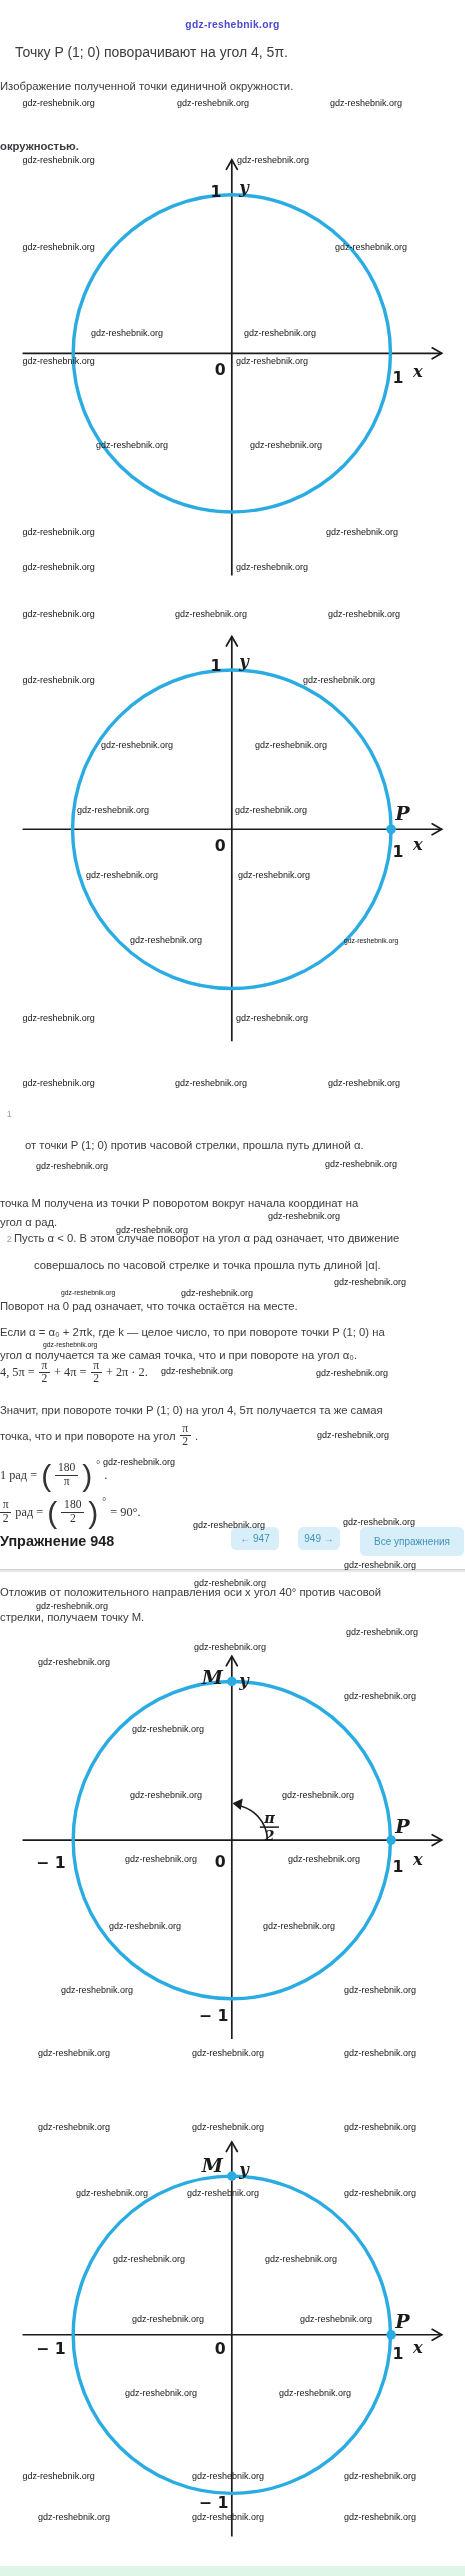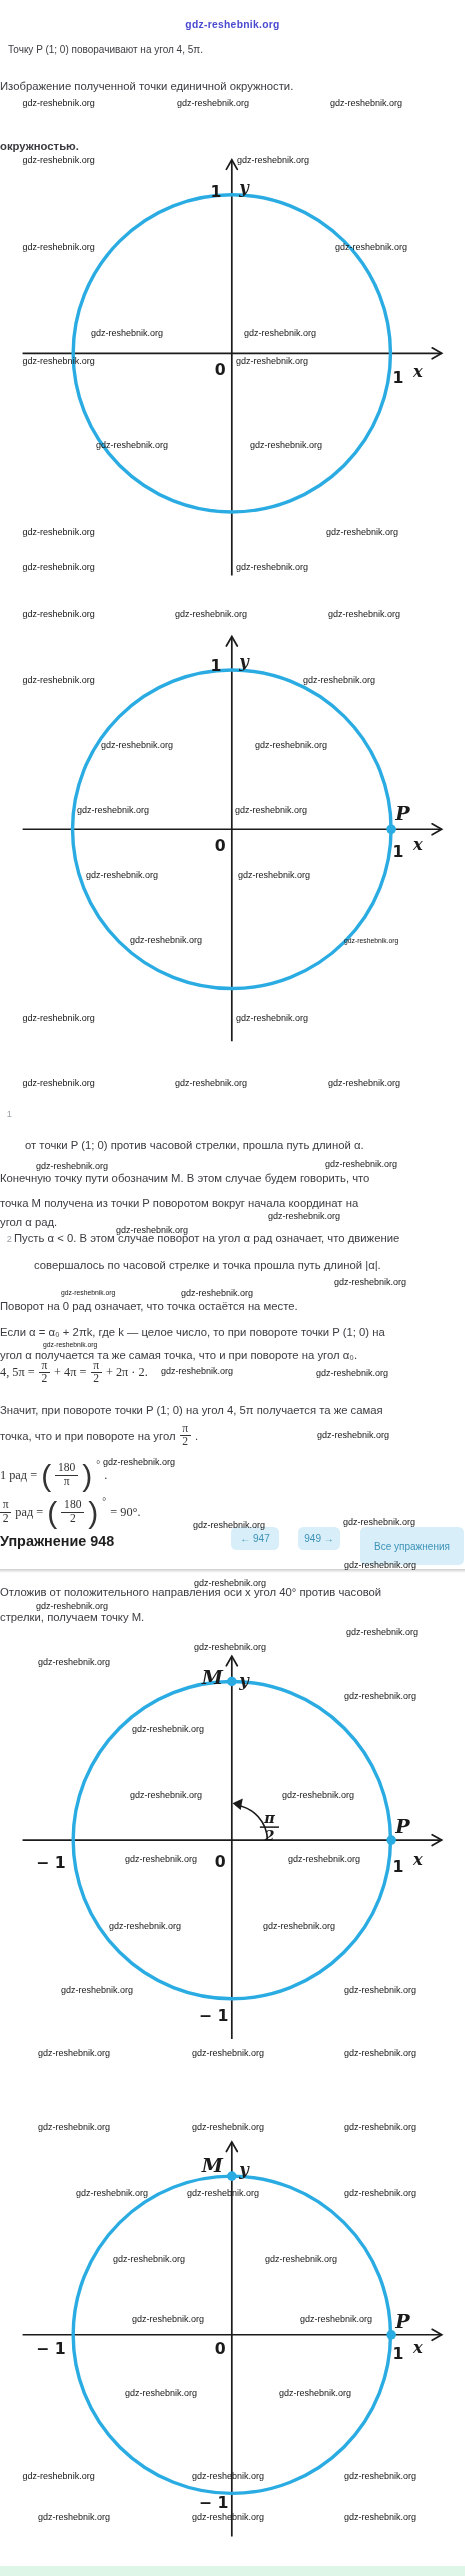--- a/index.html
+++ b/index.html
@@ -35,21 +35,21 @@
   .hl{position:absolute;left:0;width:465px;background:var(--hl);z-index:1;}
   .hl-text{display:flex;align-items:center;height:100%;padding-left:5.5px;font-size:11.3px;color:#35383b;}
 </style>
 </head>
 <body>
 
 <div class="page">
 
   <div class="t logo">gdz-reshebnik.org</div>
 
-  <div class="t" style="top:29px;left:8px;font-size:10px">Точку P (1; 0) поворачивают на угол 4, 5π.</div>
+  <div class="t" style="top:29px;left:15px;font-size:14px">Точку P (1; 0) поворачивают на угол 4, 5π.</div>
   <div class="t" style="top:65px;left:0">Изображение полученной точки единичной окружности.</div>
   <div class="t bold" style="top:125px;left:0">окружностью.</div>
 
   <svg class="diagram" style="top:133px" width="465" height="438" viewBox="0 0 680 640">
     <line x1="339" y1="17" x2="339" y2="625" stroke="var(--axis)" stroke-width="2.5"></line>
     <polyline points="331,31 339,17 347,31" fill="none" stroke="var(--axis)" stroke-width="2.5" stroke-linecap="round"></polyline>
     <line x1="33" y1="300" x2="646" y2="300" stroke="var(--axis)" stroke-width="2.5"></line>
     <polyline points="632,292 646,300 632,308" fill="none" stroke="var(--axis)" stroke-width="2.5" stroke-linecap="round"></polyline>
     <circle cx="339" cy="300" r="232" fill="none" stroke="var(--accent)" stroke-width="5"></circle>
     <text class="num" x="324" y="72" text-anchor="end">1</text>
@@ -69,21 +69,20 @@
     <text class="mvar" x="350" y="52">y</text>
     <text class="num" x="330" y="322" text-anchor="end">0</text>
     <text class="num" x="574" y="330">1</text>
     <text class="mvar" x="604" y="320">x</text>
     <circle cx="572" cy="290" r="7" fill="var(--accent)"></circle>
     <text class="pt" x="578" y="277">P</text>
   </svg>
 
   <div class="t marker" style="top:1094px;left:6.8px">1</div>
   <div class="t" style="top:1124px;left:25px">от точки P (1; 0) против часовой стрелки, прошла путь длиной α.</div>
-  <div class="t" style="top:1157px;left:0">Конечную точку пути обозначим M. В этом случае будем говорить, что</div>
   <div class="t" style="top:1182px;left:0">точка M получена из точки P поворотом вокруг начала координат на</div>
   <div class="t" style="top:1201px;left:0">угол α рад.</div>
 
   <div class="t marker" style="top:1219px;left:6.8px">2</div>
   <div class="t" style="top:1217px;left:14px">Пусть α &lt; 0. В этом случае поворот на угол α рад означает, что движение</div>
   <div class="t" style="top:1244px;left:34px">совершалось по часовой стрелке и точка прошла путь длиной |α|.</div>
 
   <div class="t" style="top:1285px;left:0">Поворот на 0 рад означает, что точка остаётся на месте.</div>
   <div class="t" style="top:1311px;left:0">Если α = α₀ + 2πk, где k — целое число, то при повороте точки P (1; 0) на</div>
   <div class="t" style="top:1334px;left:0">угол α получается та же самая точка, что и при повороте на угол α₀.</div>
@@ -136,21 +135,21 @@
         <span>2</span>
       </span>
     <span class="paren">)</span>
     <span class="deg">°</span>
     <span>= 90°.</span>
   </div>
 
   <div class="t heading" style="top:1518px;left:0">Упражнение 948</div>
   <button class="navbtn" style="top:1512px;left:231px;width:48px;height:23px">← 947</button>
   <button class="navbtn" style="top:1512px;left:298px;width:42px;height:23px">949 →</button>
-  <button class="navbtn" style="top:1512px;left:360px;width:104px;height:38px">Все упражнения</button>
+  <button class="navbtn" style="top:1512px;left:360px;width:104px;height:29px">Все упражнения</button>
   <div class="divider" style="top:1554px"></div>
 
   <div class="t" style="top:1571px;left:0">Отложив от положительного направления оси x угол 40° против часовой</div>
   <div class="t" style="top:1596px;left:0">стрелки, получаем точку M.</div>
 
   <svg class="diagram" style="top:1637px" width="465" height="394" viewBox="0 0 680 576">
     <line x1="339" y1="6" x2="339" y2="566" stroke="var(--axis)" stroke-width="2.5"></line>
     <polyline points="331,20 339,6 347,20" fill="none" stroke="var(--axis)" stroke-width="2.5" stroke-linecap="round"></polyline>
     <line x1="33" y1="275" x2="646" y2="275" stroke="var(--axis)" stroke-width="2.5"></line>
     <polyline points="632,267 646,275 632,283" fill="none" stroke="var(--axis)" stroke-width="2.5" stroke-linecap="round"></polyline>

